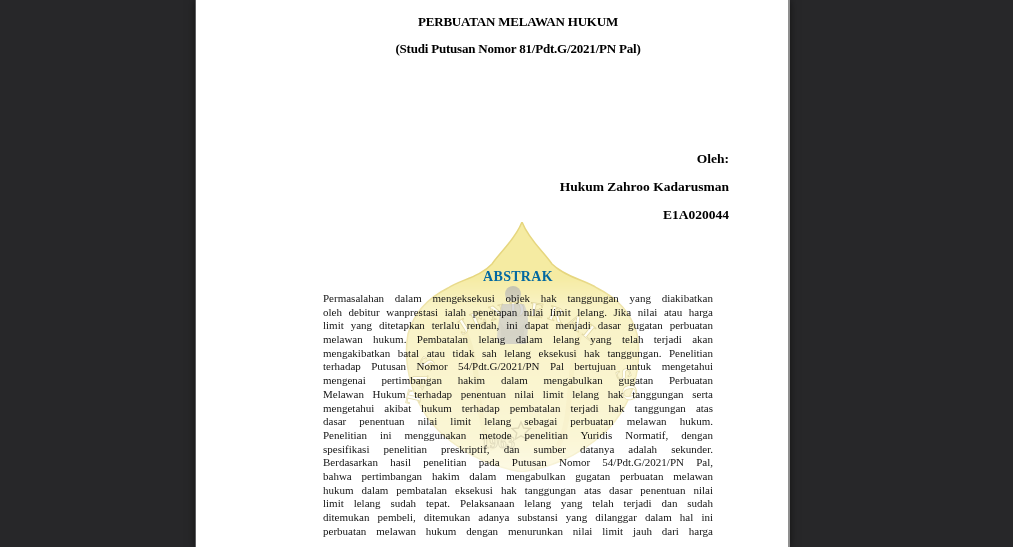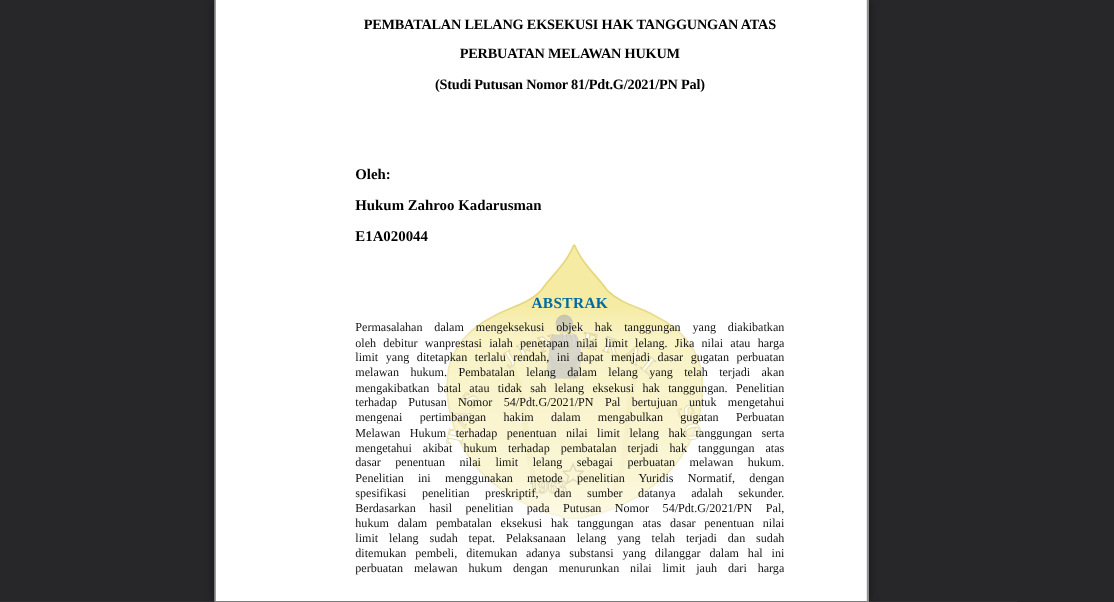--- a/index.html
+++ b/index.html
@@ -17,21 +17,21 @@
   .content{
     position:absolute;left:127px;top:0;width:390px;height:547px;z-index:2;
     color:#111;
   }
   .title-block{
     position:absolute;left:0;top:8px;width:390px;text-align:center;
     font-weight:bold;font-size:13px;line-height:27.4px;letter-spacing:-0.2px;
     color:#000;
   }
   .byline-block{
-    position:absolute;left:0;top:145px;width:390px;text-align:left;
+    position:absolute;left:16px;top:145px;width:390px;text-align:right;
     font-weight:bold;font-size:13.5px;line-height:28px;color:#000;
   }
   .abstract-heading{
     position:absolute;left:0;top:263px;width:390px;text-align:center;
     font-weight:bold;font-size:14px;line-height:28px;letter-spacing:.3px;color:#0369a1;
   }
   .abstract-block{
     position:absolute;left:0;top:292px;width:390px;
     font-size:11px;line-height:13.7px;color:#141414;
   }
@@ -69,21 +69,20 @@
       </g>
       <g opacity="0.55">
         <path d="M122,200 l2.6,6 6.4,.6 -4.8,4.3 1.4,6.3 -5.6,-3.3 -5.6,3.3 1.4,-6.3 -4.8,-4.3 6.4,-.6 Z" fill="none" stroke="#8a7c3a" stroke-width="1.4"></path>
         <text x="82" y="226" font-family="Liberation Serif, DejaVu Serif, serif" font-weight="bold" font-size="17" fill="none" stroke="#8a7c3a" stroke-width="1">1963</text>
       </g>
     </svg>
 
     <div class="content">
 
       <div class="title-block">
-        <div>PEMBATALAN LELANG EKSEKUSI HAK TANGGUNGAN ATAS</div>
         <div>PERBUATAN MELAWAN HUKUM</div>
         <div>(Studi Putusan Nomor 81/Pdt.G/2021/PN Pal)</div>
       </div>
 
       <div class="byline-block">
         <div>Oleh:</div>
         <div>Hukum Zahroo Kadarusman</div>
         <div>E1A020044</div>
       </div>
 
@@ -96,20 +95,21 @@
         <div class="abs-line">melawan hukum. Pembatalan lelang dalam lelang yang telah terjadi akan</div>
         <div class="abs-line">mengakibatkan batal atau tidak sah lelang eksekusi hak tanggungan. Penelitian</div>
         <div class="abs-line">terhadap Putusan Nomor 54/Pdt.G/2021/PN Pal bertujuan untuk mengetahui</div>
         <div class="abs-line">mengenai pertimbangan hakim dalam mengabulkan gugatan Perbuatan</div>
         <div class="abs-line">Melawan Hukum terhadap penentuan nilai limit lelang hak tanggungan serta</div>
         <div class="abs-line">mengetahui akibat hukum terhadap pembatalan terjadi hak tanggungan atas</div>
         <div class="abs-line">dasar penentuan nilai limit lelang sebagai perbuatan melawan hukum.</div>
         <div class="abs-line">Penelitian ini menggunakan metode penelitian Yuridis Normatif, dengan</div>
         <div class="abs-line">spesifikasi penelitian preskriptif, dan sumber datanya adalah sekunder.</div>
         <div class="abs-line">Berdasarkan hasil penelitian pada Putusan Nomor 54/Pdt.G/2021/PN Pal,</div>
+        <div class="abs-line">bahwa pertimbangan hakim dalam mengabulkan gugatan perbuatan melawan</div>
         <div class="abs-line">hukum dalam pembatalan eksekusi hak tanggungan atas dasar penentuan nilai</div>
         <div class="abs-line">limit lelang sudah tepat. Pelaksanaan lelang yang telah terjadi dan sudah</div>
         <div class="abs-line">ditemukan pembeli, ditemukan adanya substansi yang dilanggar dalam hal ini</div>
         <div class="abs-line">perbuatan melawan hukum dengan menurunkan nilai limit jauh dari harga</div>
       </div>
 
     </div>
   </div>
 </div>
 

